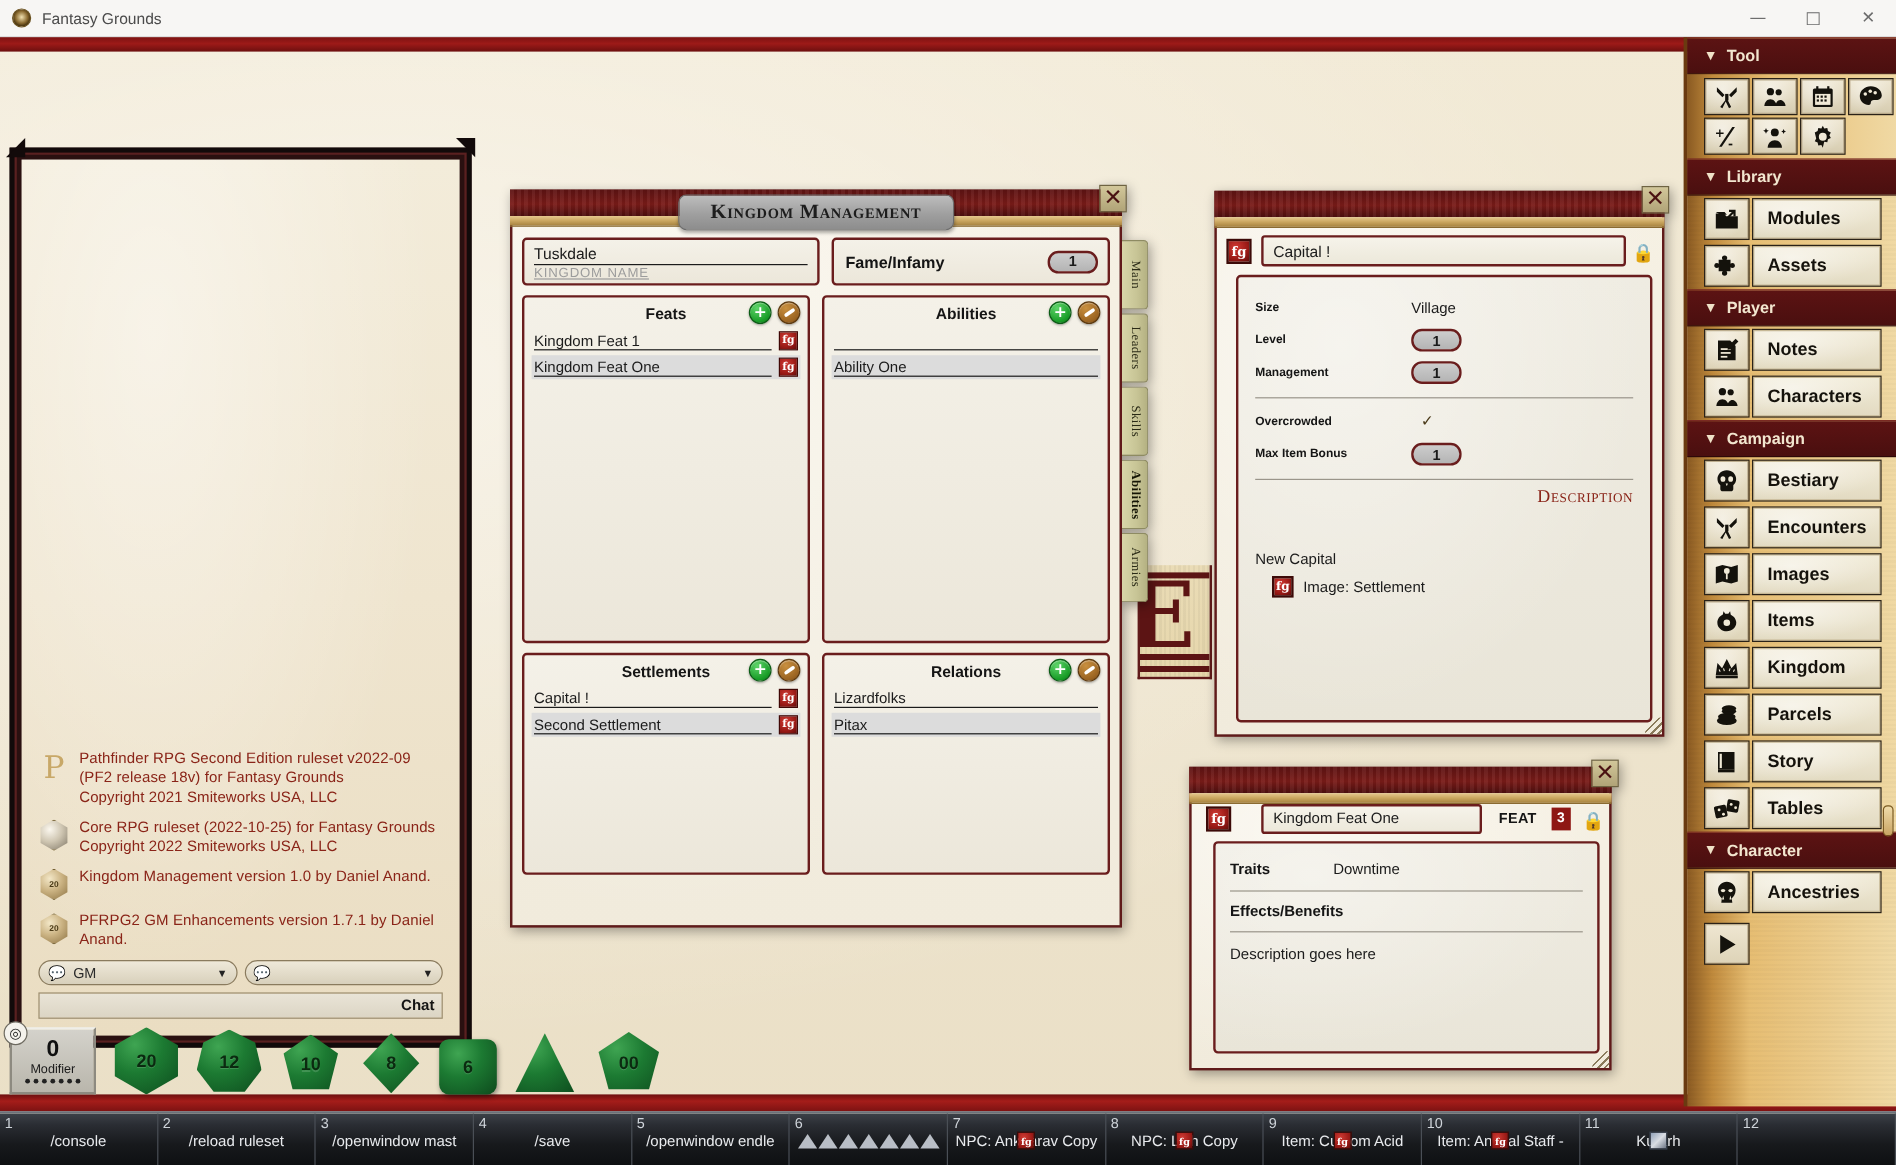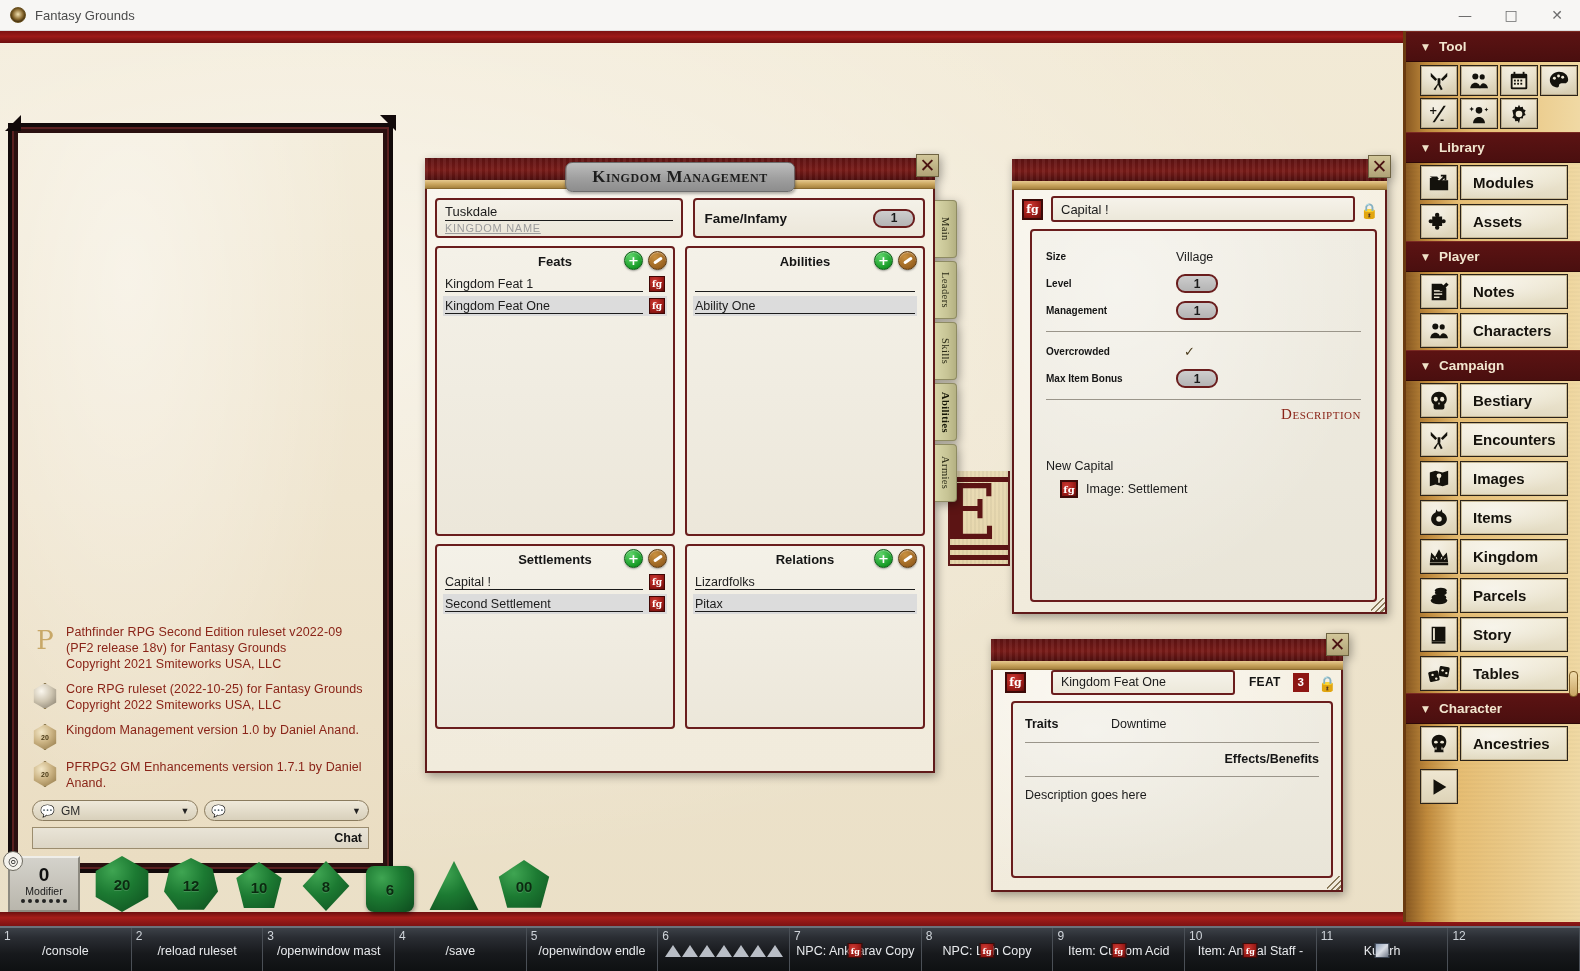--- a/index.html
+++ b/index.html
@@ -330,21 +330,21 @@
     position:absolute; left:20px; right:10px; top:62px; bottom:14px;
     border:2px solid #6a1d1d; border-radius:4px;
     background:
       radial-gradient(ellipse at 25% 15%, rgba(255,255,255,.4), rgba(255,255,255,0) 70%),
       linear-gradient(180deg,#efece2 0%,#e9e5d8 100%);
     padding:10px 12px;
   }
   .traits-row { display:flex; align-items:center; height:22px; }
   .traits-lbl { width:86px; font-size:12.5px; font-weight:bold; color:#151515; }
   .traits-val { font-size:12.5px; color:#1b1b1b; }
-  .eb-head { text-align:right; font-size:12.5px; font-weight:bold; color:#151515; padding:3px 0; }
+  .eb-head { text-align:left; font-size:12.5px; font-weight:bold; color:#151515; padding:3px 0; }
   .eb-text { font-size:12.5px; color:#1b1b1b; padding-top:5px; }
 
   
   .sidebar {
     position:absolute; right:0; top:31px; width:177px; height:891px;
     background:
       repeating-linear-gradient(180deg, rgba(0,0,0,.02) 0 2px, transparent 2px 4px),
       linear-gradient(90deg,#8a5a22 0%,#c08a3c 12%,#e6bd72 30%,#f0d9a4 100%);
     border-left:3px solid #6a3a10;
   }

